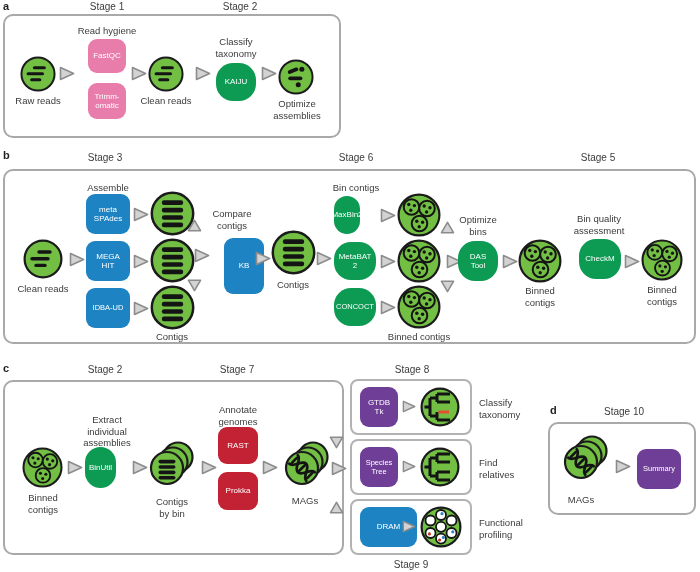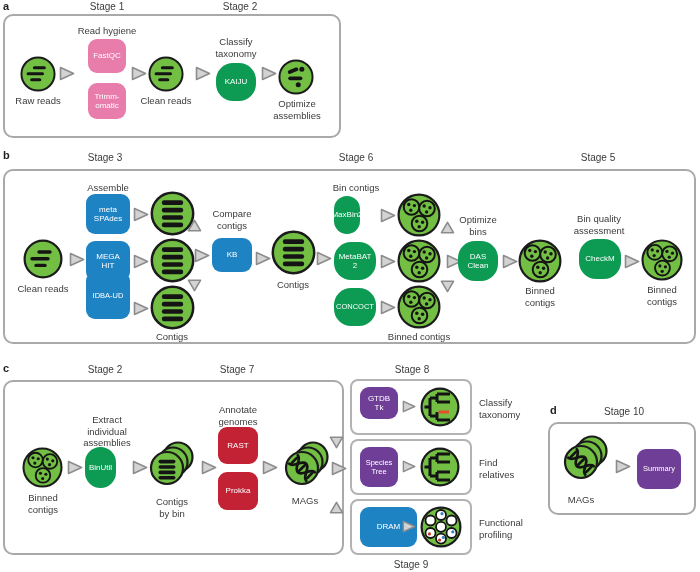--- a/index.html
+++ b/index.html
@@ -211,21 +211,21 @@
       <div>meta</div>
       <div>SPAdes</div>
     </div>
 </div>
 <div class="box blue" style="left:86px;top:241px;width:44px;height:40px">
   <div>
       <div>MEGA</div>
       <div>HIT</div>
     </div>
 </div>
-<div class="box blue f7" style="left:86px;top:272px;width:44px;height:47px">
+<div class="box blue f7" style="left:86px;top:288px;width:44px;height:40px">
     <span>IDBA-UD</span>
   </div>
 
 <svg class="arr" style="left:133px;top:207px" width="16" height="15" viewBox="0 0 16 15">
     <use href="#ar-r"></use>
   </svg>
 <svg class="arr" style="left:133px;top:254px" width="16" height="15" viewBox="0 0 16 15">
     <use href="#ar-r"></use>
   </svg>
 <svg class="arr" style="left:133px;top:301px" width="16" height="15" viewBox="0 0 16 15">
@@ -250,21 +250,21 @@
     <use href="#ar-r"></use>
   </svg>
 <svg class="arr" style="left:187px;top:279px" width="15" height="13" viewBox="0 0 15 13">
     <use href="#ar-d"></use>
   </svg>
 
 <div class="lbl" style="left:192px;top:208px;width:80px">
   <div>Compare</div>
     <div>contigs</div>
 </div>
-<div class="box blue" style="left:212px;top:238px;width:40px;height:34px">
+<div class="box blue" style="left:224px;top:238px;width:40px;height:56px">
     <span>KB</span>
   </div>
 <svg class="arr" style="left:255px;top:251px" width="16" height="15" viewBox="0 0 16 15">
     <use href="#ar-r"></use>
   </svg>
 
 <svg class="node" style="left:271px;top:230px" width="45" height="45" viewBox="0 0 40 40">
     <use href="#ic-contigs"></use>
   </svg>
 <div class="lbl" style="left:258px;top:279px;width:70px">Contigs</div>
@@ -317,21 +317,21 @@
     <use href="#ar-d"></use>
   </svg>
 
 <div class="lbl" style="left:438px;top:214px;width:80px">
   <div>Optimize</div>
     <div>bins</div>
 </div>
 <div class="box green" style="left:458px;top:241px;width:40px;height:40px">
   <div>
       <div>DAS</div>
-      <div>Clean</div>
+      <div>Tool</div>
     </div>
 </div>
 <svg class="arr" style="left:502px;top:254px" width="16" height="15" viewBox="0 0 16 15">
     <use href="#ar-r"></use>
   </svg>
 
 <svg class="node" style="left:518px;top:239px" width="44" height="44" viewBox="0 0 44 44">
     <use href="#ic-binned"></use>
   </svg>
 <div class="lbl" style="left:505px;top:285px;width:70px">
@@ -424,21 +424,21 @@
     <use href="#ar-r"></use>
   </svg>
 <svg class="arr" style="left:329px;top:501px" width="15" height="13" viewBox="0 0 15 13">
     <use href="#ar-u"></use>
   </svg>
 
 <div class="subpanel" style="left:350px;top:379px;width:122px;height:56px"></div>
 <div class="subpanel" style="left:350px;top:439px;width:122px;height:56px"></div>
 <div class="subpanel" style="left:350px;top:499px;width:122px;height:56px"></div>
 
-<div class="box purple" style="left:360px;top:387px;width:38px;height:32px">
+<div class="box purple" style="left:360px;top:387px;width:38px;height:40px">
   <div>
       <div>GTDB</div>
       <div>Tk</div>
     </div>
 </div>
 <svg class="arr" style="left:402px;top:400px" width="14" height="13" viewBox="0 0 16 15">
     <use href="#ar-r"></use>
   </svg>
 <svg class="node" style="left:420px;top:387px" width="40" height="40" viewBox="0 0 40 40">
     <use href="#ic-tree-red"></use>

